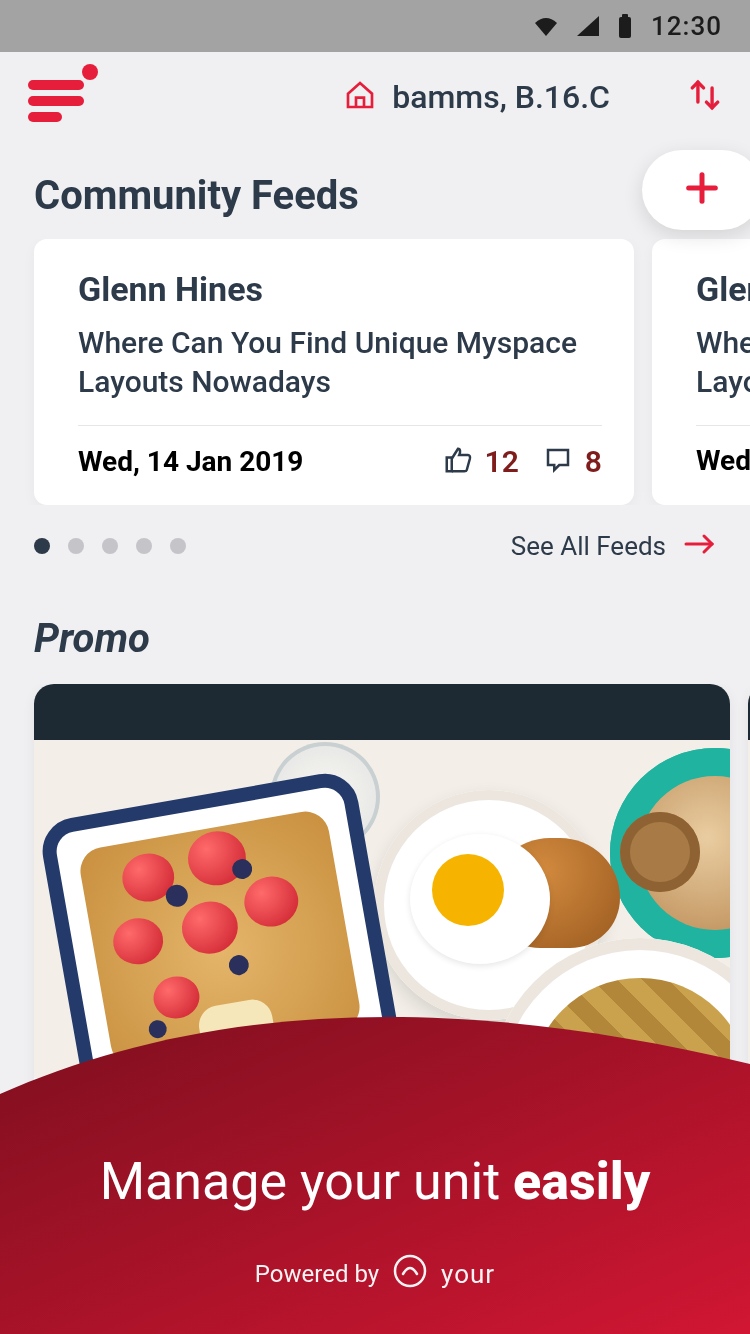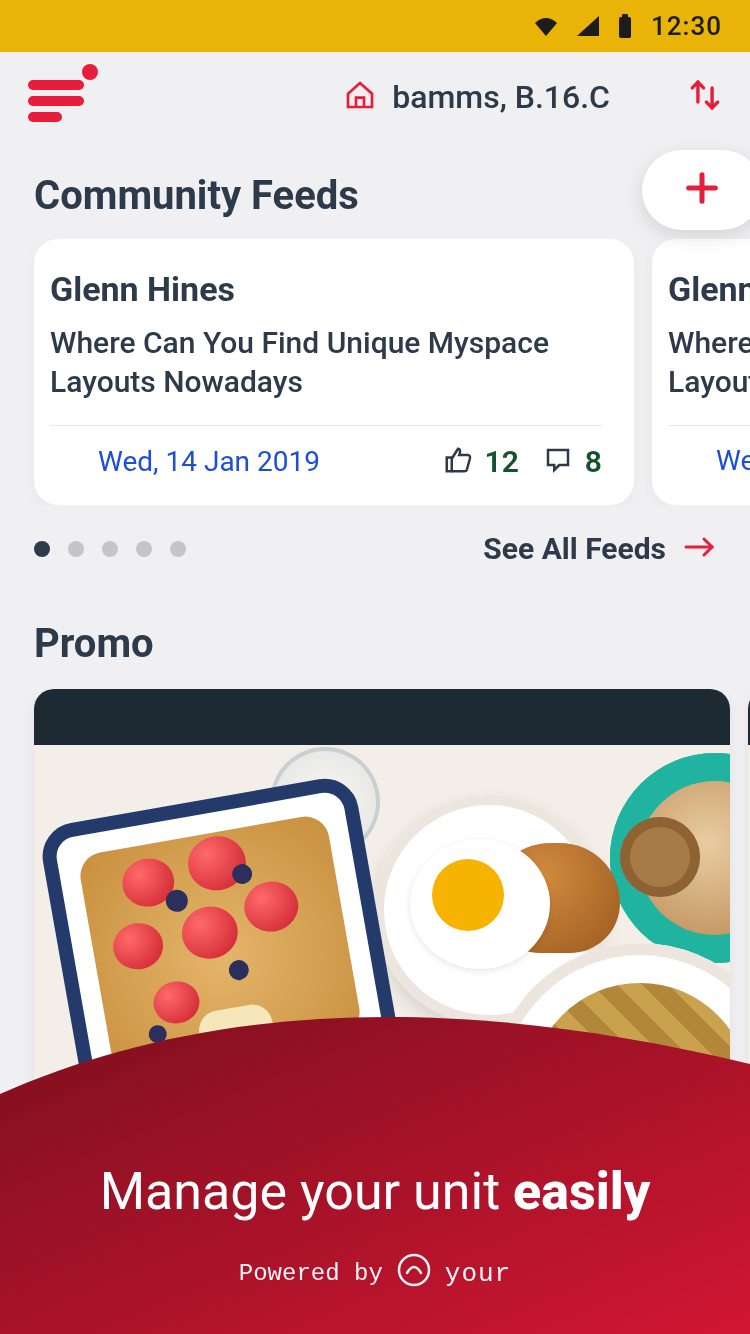--- a/index.html
+++ b/index.html
@@ -1,20 +1,20 @@
 <!DOCTYPE html>
 <html><head>
 <meta charset="utf-8">
 <style>
   * { box-sizing: border-box; margin: 0; padding: 0; }
   html, body { width: 750px; height: 1334px; overflow: hidden; font-family: -apple-system, BlinkMacSystemFont, 'Segoe UI', Roboto, Helvetica, Arial, sans-serif; }
   body { background: #f0f0f2; position: relative; }
 
   
-  .status-bar { height: 52px; background: #eab308; display: flex; align-items: center; justify-content: flex-end; padding: 0 28px 0 0; gap: 18px; }
+  .status-bar { height: 52px; background: #a3a3a3; display: flex; align-items: center; justify-content: flex-end; padding: 0 28px 0 0; gap: 18px; }
   .status-bar .icon-slot { display: inline-flex; align-items: center; }
   .status-time { font-size: 26px; font-weight: 500; color: #1c1c1c; letter-spacing: 1px; }
 
   
   .app-header { height: 90px; display: flex; align-items: center; padding: 0 28px 0 28px; gap: 28px; }
   .menu-btn { position: relative; width: 64px; height: 50px; }
   .menu-lines { position: absolute; left: 0; top: 8px; }
   .menu-lines span { display: block; background: #e61e3c; height: 10px; border-radius: 6px; margin-bottom: 6px; }
   .menu-lines span:nth-child(1){ width: 56px; }
   .menu-lines span:nth-child(2){ width: 56px; }
@@ -24,51 +24,51 @@
   .loc-group { display: flex; align-items: center; gap: 16px; }
   .loc-text { font-size: 32px; font-weight: 500; color: #2d3a4a; }
 
   
   .section-row { display: flex; align-items: flex-start; padding: 30px 0 20px 34px; }
   .section-title { font-size: 40px; font-weight: 700; color: #2d3a4a; }
   .fab-add { position: absolute; right: -12px; top: 150px; width: 120px; height: 80px; background: #fff; border-radius: 40px; box-shadow: 0 6px 20px rgba(0,0,0,0.12); display:flex; align-items:center; justify-content:center; }
 
   
   .feed-strip { display: flex; gap: 18px; padding: 0 0 0 34px; overflow: hidden; }
-  .feed-card { width: 600px; flex: 0 0 600px; background: #fff; border-radius: 24px; padding: 30px 32px 26px 16px; box-shadow: 0 4px 14px rgba(0,0,0,0.04); }
+  .feed-card { width: 600px; flex: 0 0 600px; background: #fff; border-radius: 13px; padding: 30px 32px 26px 44px; box-shadow: 0 4px 14px rgba(0,0,0,0.04); }
   .feed-author { font-size: 34px; font-weight: 700; color: #2d3a4a; margin-bottom: 14px; }
   .feed-body { font-size: 30px; line-height: 1.3; color: #2d3a4a; font-weight: 500; padding-bottom: 24px; }
   .feed-divider { height: 1px; background: #e6e6ea; margin-bottom: 18px; }
   .feed-meta { display: flex; align-items: center; }
-  .feed-date { font-size: 28px; color: #1d4ed8; font-weight: 400; flex:1;margin-left:48px; }
+  .feed-date { font-size: 28px; color: #000000; font-weight: 700; flex:1; }
   .meta-group { display: flex; align-items: center; gap: 12px; margin-left: 24px; }
-  .meta-count { font-size: 30px; font-weight: 600; color: #14532d; }
+  .meta-count { font-size: 30px; font-weight: 600; color: #7f1d1d; }
 
   
   .feed-footer { display: flex; align-items: center; padding: 26px 34px 0 34px; }
   .dots { display: flex; gap: 18px; }
   .dot { width: 16px; height: 16px; border-radius: 50%; background: #c4c4c9; }
   .dot.active { background: #2d3a4a; }
   .see-all { margin-left: auto; display: flex; align-items: center; gap: 18px; }
-  .see-all-text { font-size: 30px; font-weight: 700; color: #2d3a4a; }
-
-  
-  .promo-title-row { padding: 54px 3px 22px 34px; }
+  .see-all-text { font-size: 26px; font-weight: 400; color: #2d3a4a; }
+
+  
+  .promo-title-row { padding: 54px 3px 22px 34px; font-style: italic; }
   .promo-strip { display: flex; gap: 18px; padding-left: 34px; overflow: hidden; }
   .promo-card { width: 696px; flex: 0 0 696px; background:#fff; border-radius: 20px; overflow: hidden; box-shadow: 0 4px 14px rgba(0,0,0,0.06); }
   .promo-image { height: 394px; position: relative; }
   .promo-caption { padding: 22px 30px 30px 30px; font-size: 30px; font-weight: 700; color:#2d3a4a; }
 
   
   .wave-banner { position: absolute; left:0; right:0; bottom:0; height: 360px; pointer-events:none; }
   .wave-bg { position:absolute; inset:0; }
   .banner-content { position: absolute; left:0; right:0; bottom: 40px; text-align:center; color:#fff; pointer-events:auto; }
   .banner-line1 { font-size: 52px; font-weight: 400; }
   .banner-line1 strong { font-weight: 800; }
-  .banner-sub { margin-top: 31px; display:flex; align-items:center; justify-content:center; gap:14px; font-size: 24px; color: #fff; opacity:.95;font-family:Liberation Mono, monospace; }
+  .banner-sub { margin-top: 42px; display:flex; align-items:center; justify-content:center; gap:14px; font-size: 24px; color: #fff; opacity:.95; }
   .brand-name { font-size: 26px; letter-spacing: 1px; }
 
   
   .food-bg { position:absolute; inset:0; background: #f3efe8; }
   .tray-rim { position:absolute; top:0; left:0; right:0; height:56px; background:#1d2a33; }
   .plate { position:absolute; border-radius:50%; background:#fff; box-shadow: inset 0 0 0 10px #ece6de, 0 8px 18px rgba(0,0,0,.12); }
   .plate.p-egg { width:230px; height:230px; left:340px; top:106px; }
   .egg-white { position:absolute; width:140px; height:130px; background:#fff; border-radius:50%; left:36px; top:44px; box-shadow:0 2px 6px rgba(0,0,0,.1);}
   .egg-yolk { position:absolute; width:72px; height:72px; background:#f6b400; border-radius:50%; left:58px; top:64px; }
   .bun { position:absolute; width:130px; height:110px; background: radial-gradient(circle at 40% 30%, #d28a3e, #9a5a1f); border-radius: 60px 60px 50px 50px; left:116px; top:48px; }

